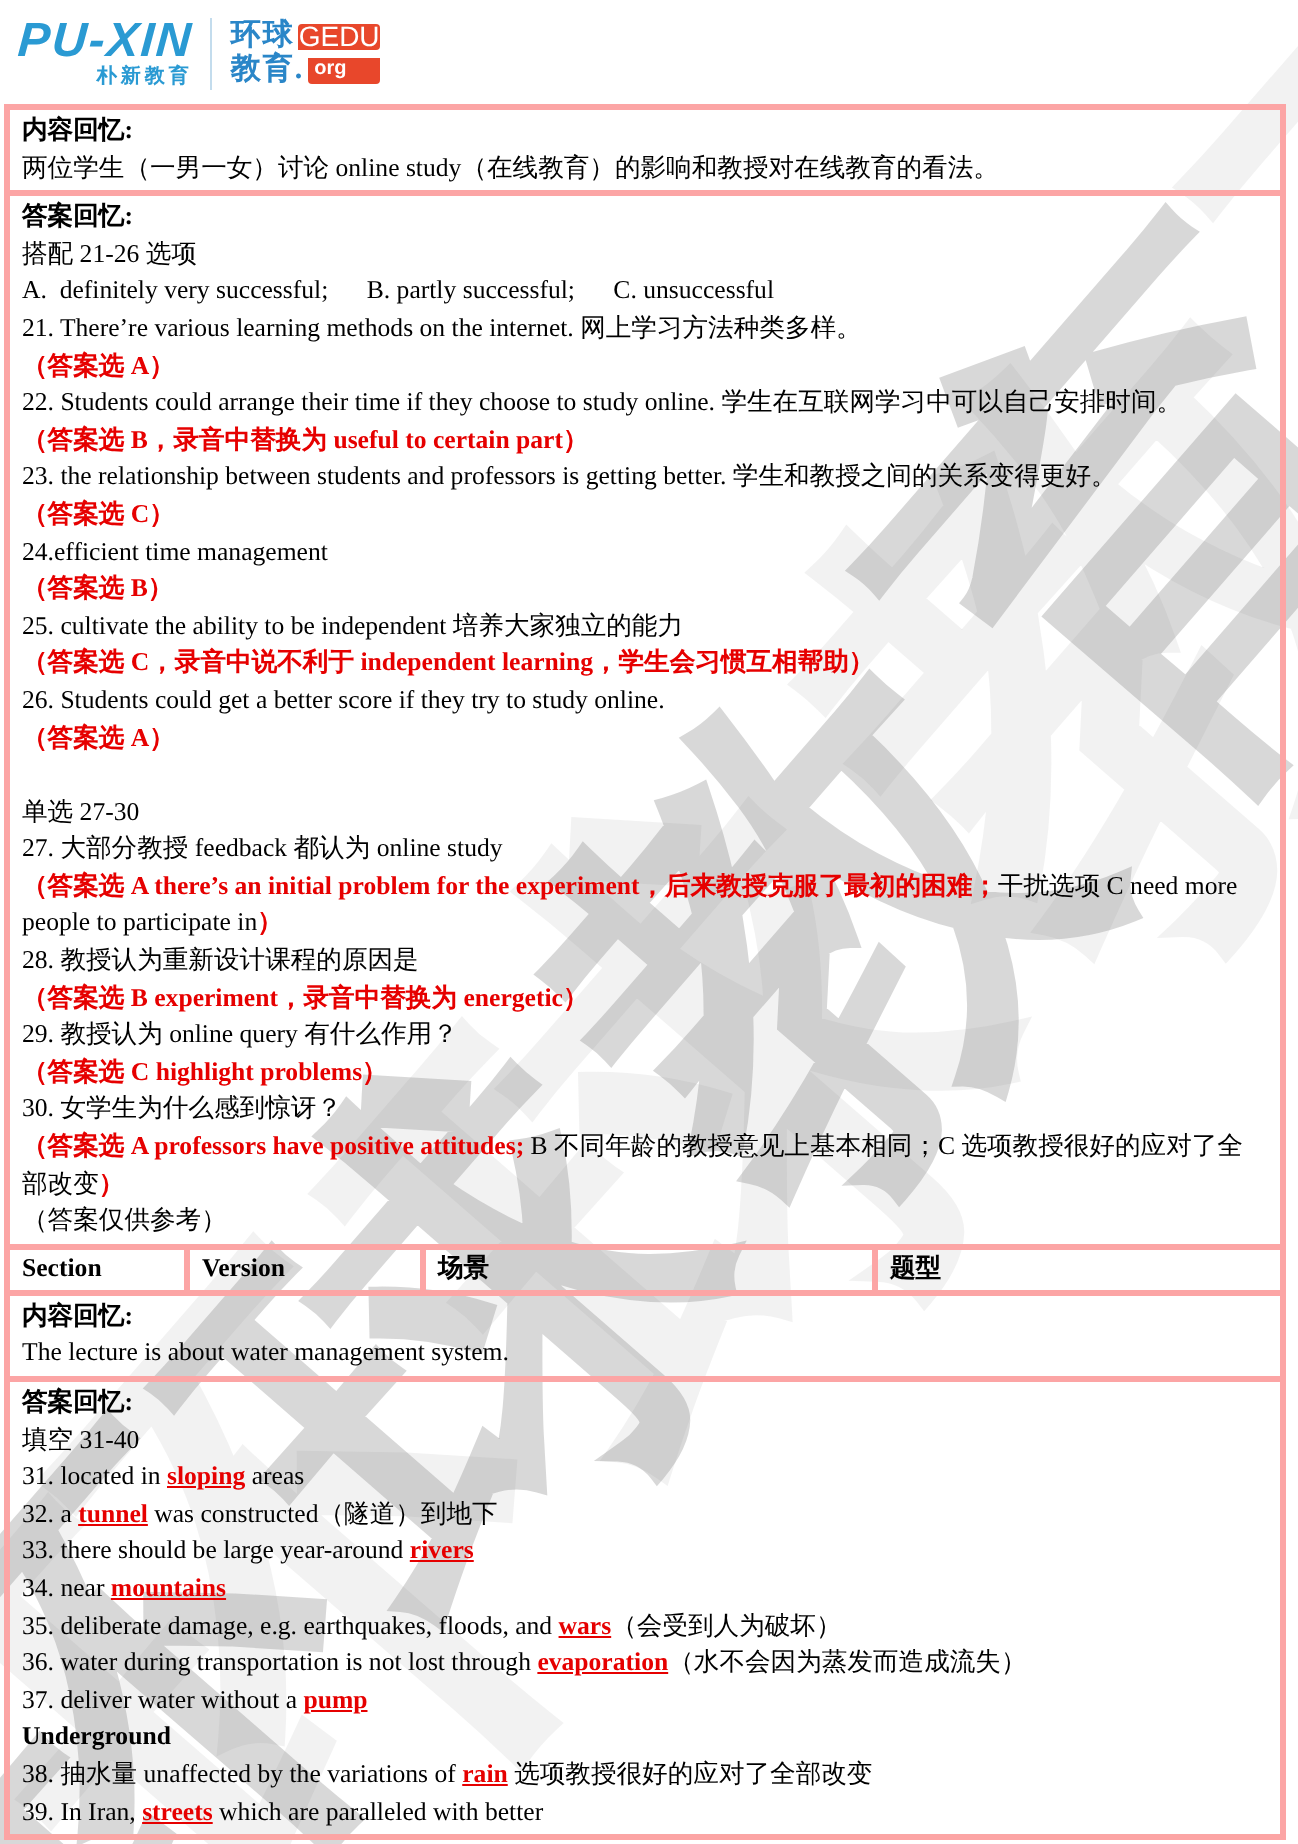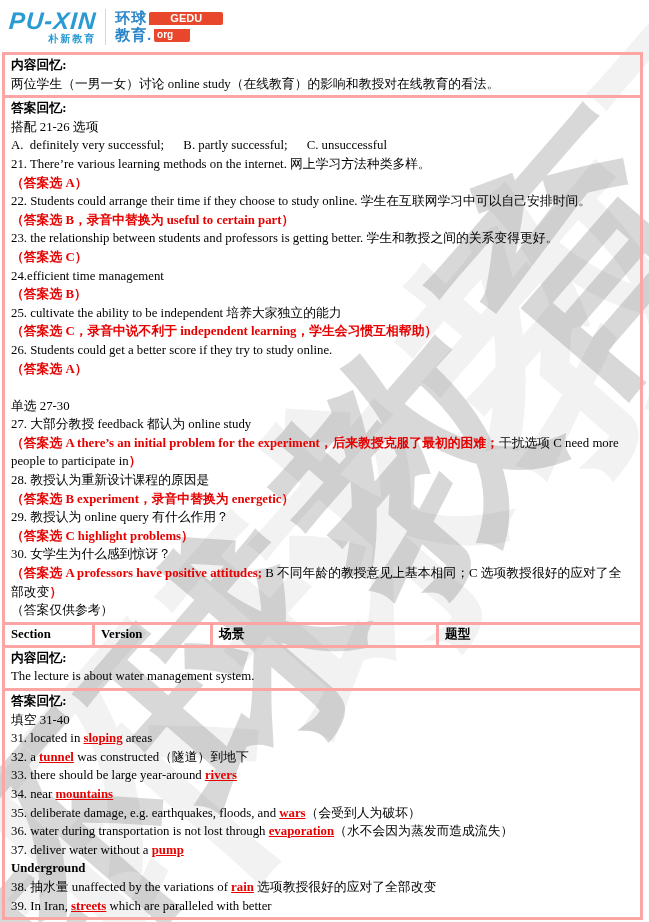--- a/index.html
+++ b/index.html
@@ -13,21 +13,21 @@
   .puxin-main { font-family: "Liberation Sans", sans-serif; font-weight: bold; font-style: italic;
                 font-size: 24px; letter-spacing: 1px; color: var(--logo_blue, #2a9ad3); line-height: 24px;
                 transform: skewX(-4deg); }
   .puxin-sub { font-family: "Liberation Sans", sans-serif; font-weight: bold; font-size: 10px;
                color: var(--logo_blue, #2a9ad3); line-height: 12px; letter-spacing: 2px; }
   .logo-divider { width: 1px; height: 36px; background: #c3dced; }
   .gedu { display: flex; flex-direction: column; gap: 1px; }
   .gedu-row { display: flex; align-items: center; gap: 2px; }
   .gedu-cn { font-weight: bold; font-size: 15px; line-height: 16px; color: var(--gedu_blue, #2a86c8); letter-spacing: 1px; }
   .gedu-badge { background: var(--badge_red, #e8472b); color: #fff; font-family: "Liberation Sans", sans-serif;
-                font-weight: bold; font-size: 11px; line-height: 11px; padding: 1px 21px; border-radius: 2px 2px 2px 0; }
+                font-weight: normal; font-size: 14px; line-height: 11px; padding: 1px 0; border-radius: 2px 2px 2px 0; }
   .gedu-org { background: var(--badge_red, #e8472b); color: #fff; font-family: "Liberation Sans", sans-serif;
               font-weight: bold; font-size: 10px; line-height: 12px; padding: 0 17px 1px 3px; border-radius: 0 0 2px 2px; }
 
   
   .watermark, .watermark2 { position: absolute; white-space: nowrap; font-weight: bold;
       pointer-events: none; z-index: 0; font-family: "Liberation Serif", serif; }
   .watermark  { top: 560px; left: 330px; font-size: 250px; color: rgba(125,125,125,0.30);
                 transform: translate(-50%,-50%) rotate(-49deg); letter-spacing: 18px; }
   .watermark2 { top: 430px; left: 470px; font-size: 300px; color: rgba(150,150,150,0.12);
                 transform: translate(-50%,-50%) rotate(-49deg); letter-spacing: 30px; }

